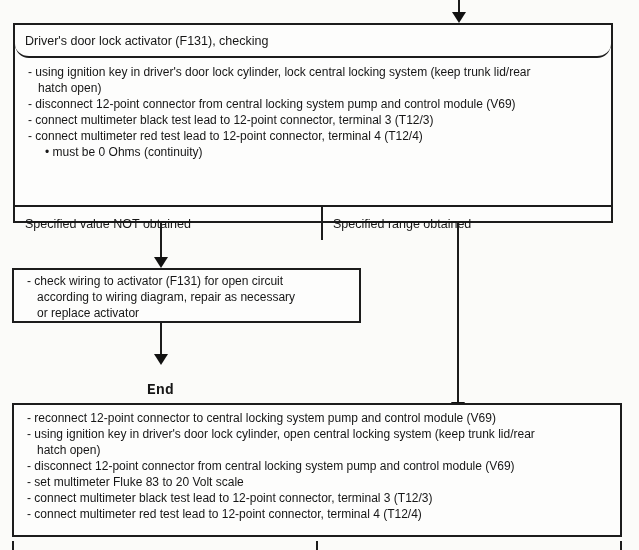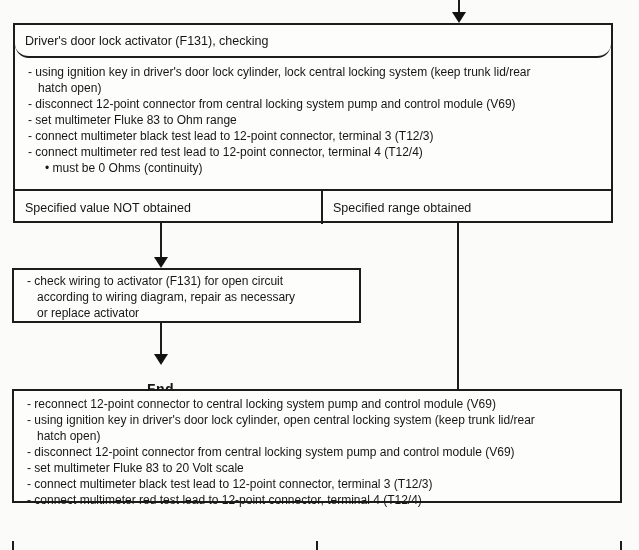--- a/index.html
+++ b/index.html
@@ -43,20 +43,21 @@
     white-space: pre-line;
   }
   .note-item {
     padding-left: 17px;
     text-indent: 0;
   }
   .outcome-row {
     display: flex;
     border-top: 2px solid #1c1c1c;
     height: 33px;
+    margin-top: 16px;
   }
   .outcome-cell {
     display: flex;
     align-items: center;
     padding-left: 10px;
     font-size: 12.5px;
   }
   .outcome-left {
     width: 296px;
     border-right: 2px solid #1c1c1c;
@@ -89,21 +90,20 @@
 
   <div class="vline" style="left:458px; top:0; height:14px;"></div>
   <div class="arrowhead" style="left:452px; top:12px;"></div>
 
   <div class="box" style="left:13px; top:23px; width:600px; height:200px;">
     <div class="cell title-cell">Driver's door lock activator (F131), checking</div>
     <div class="cell list-cell" style="height:131px;">
       <div class="item">- using ignition key in driver's door lock cylinder, lock central locking system (keep trunk lid/rear
 hatch open)</div>
       <div class="item">- disconnect 12-point connector from central locking system pump and control module (V69)</div>
-      <div class="item">- set multimeter Fluke 83 to Ohm range</div>
       <div class="item">- connect multimeter black test lead to 12-point connector, terminal 3 (T12/3)</div>
       <div class="item">- connect multimeter red test lead to 12-point connector, terminal 4 (T12/4)</div>
       <div class="item note-item">• must be 0 Ohms (continuity)</div>
     </div>
     <div class="outcome-row">
       <div class="outcome-cell outcome-left">Specified value NOT obtained</div>
       <div class="outcome-cell outcome-right">Specified range obtained</div>
     </div>
   </div>
 
@@ -116,21 +116,21 @@
 or replace activator</div>
   </div>
 
   <div class="vline" style="left:160px; top:323px; height:32px;"></div>
   <div class="arrowhead" style="left:154px; top:354px;"></div>
   <div class="end-label" style="left:147px; top:382px;font-family:Liberation Mono, monospace;">End</div>
 
   <div class="vline" style="left:457px; top:223px; height:180px;"></div>
   <div class="arrowhead" style="left:451px; top:402px;"></div>
 
-  <div class="box list-cell" style="left:12px; top:389px; width:610px; height:114px; padding-top:5px;">
+  <div class="box list-cell" style="left:12px; top:403px; width:610px; height:134px; padding-top:5px;">
     <div class="item">- reconnect 12-point connector to central locking system pump and control module (V69)</div>
     <div class="item">- using ignition key in driver's door lock cylinder, open central locking system (keep trunk lid/rear
 hatch open)</div>
     <div class="item">- disconnect 12-point connector from central locking system pump and control  module (V69)</div>
     <div class="item">- set multimeter Fluke 83 to 20 Volt scale</div>
     <div class="item">- connect multimeter black test lead to 12-point connector, terminal 3 (T12/3)</div>
     <div class="item">- connect multimeter red test lead to 12-point connector, terminal 4 (T12/4)</div>
   </div>
 
   <div class="vline" style="left:12px; top:541px; height:9px;"></div>

